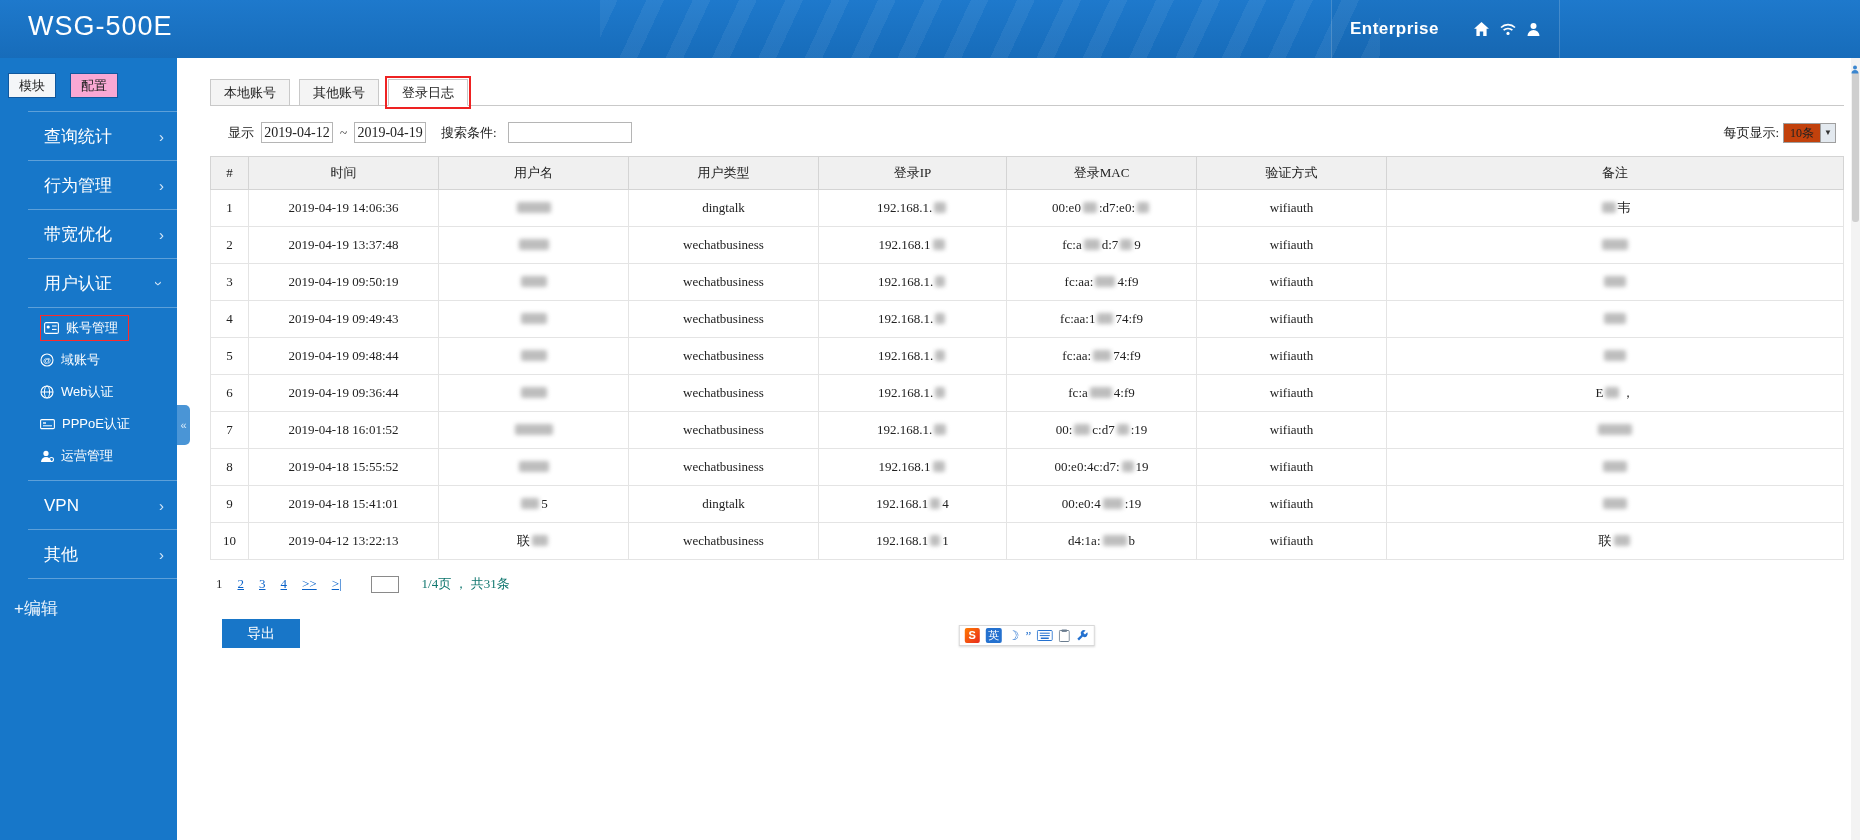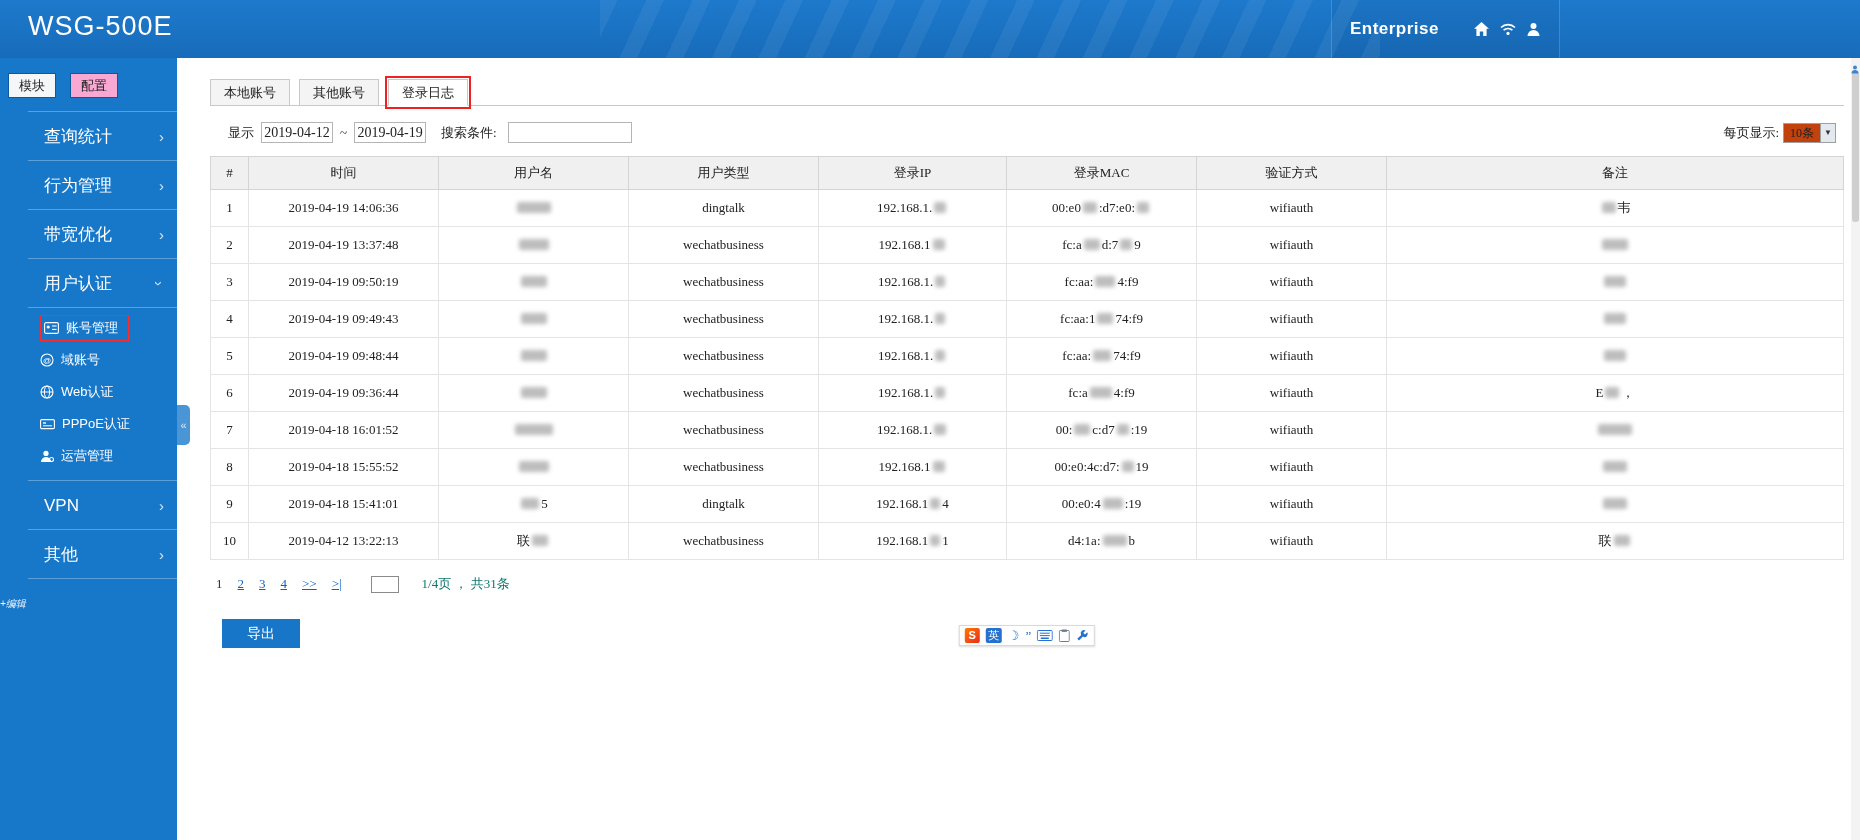--- a/index.html
+++ b/index.html
@@ -33,21 +33,21 @@
   .menu-item { position: relative; height: 49px; line-height: 49px; padding: 0 16px; font-size: 17px;
     border-bottom: 1px solid rgba(255,255,255,0.30); cursor: pointer; }
   .chev { position: absolute; right: 13px; top: 0; color: #d8e8f7; font-size: 15px; }
   .chev.down { transform: rotate(90deg); transform-origin: center; right: 15px; }
   .submenu { padding: 4px 0 8px 0; border-bottom: 1px solid rgba(255,255,255,0.30); }
   .submenu-item { display: flex; align-items: center; gap: 7px; height: 32px; padding-left: 12px;
     font-size: 13px; cursor: pointer; }
   .submenu-item svg { flex: 0 0 auto; }
   .red-anno { display: inline-flex; align-items: center; gap: 7px; border: 1px solid #ff2a2a;
     padding: 3px 10px 3px 3px; }
-  .edit-link { margin: 18px 0 0 0; font-size: 10px; color: #eef5fc; cursor: pointer; font-style: italic; }
+  .edit-link { margin: 18px 0 0 14px; font-size: 17px; color: #eef5fc; cursor: pointer; }
   .collapse-handle { position: absolute; left: 177px; top: 347px; width: 13px; height: 40px;
     background: #4a95d6; border-radius: 0 5px 5px 0; color: #d9ebfa; font-size: 11px;
     display: flex; align-items: center; justify-content: center; cursor: pointer; z-index: 4; }
 
   
   .content { flex: 1; position: relative; background: #fff;
     font-family: "Liberation Serif", "DejaVu Serif", serif; }
   .breadcrumb { display: flex; align-items: center; gap: 7px; margin: 42px 0 0 20px;
     font-size: 13px; color: #333; }
   .panel { margin: 20px 16px 0 33px; }

